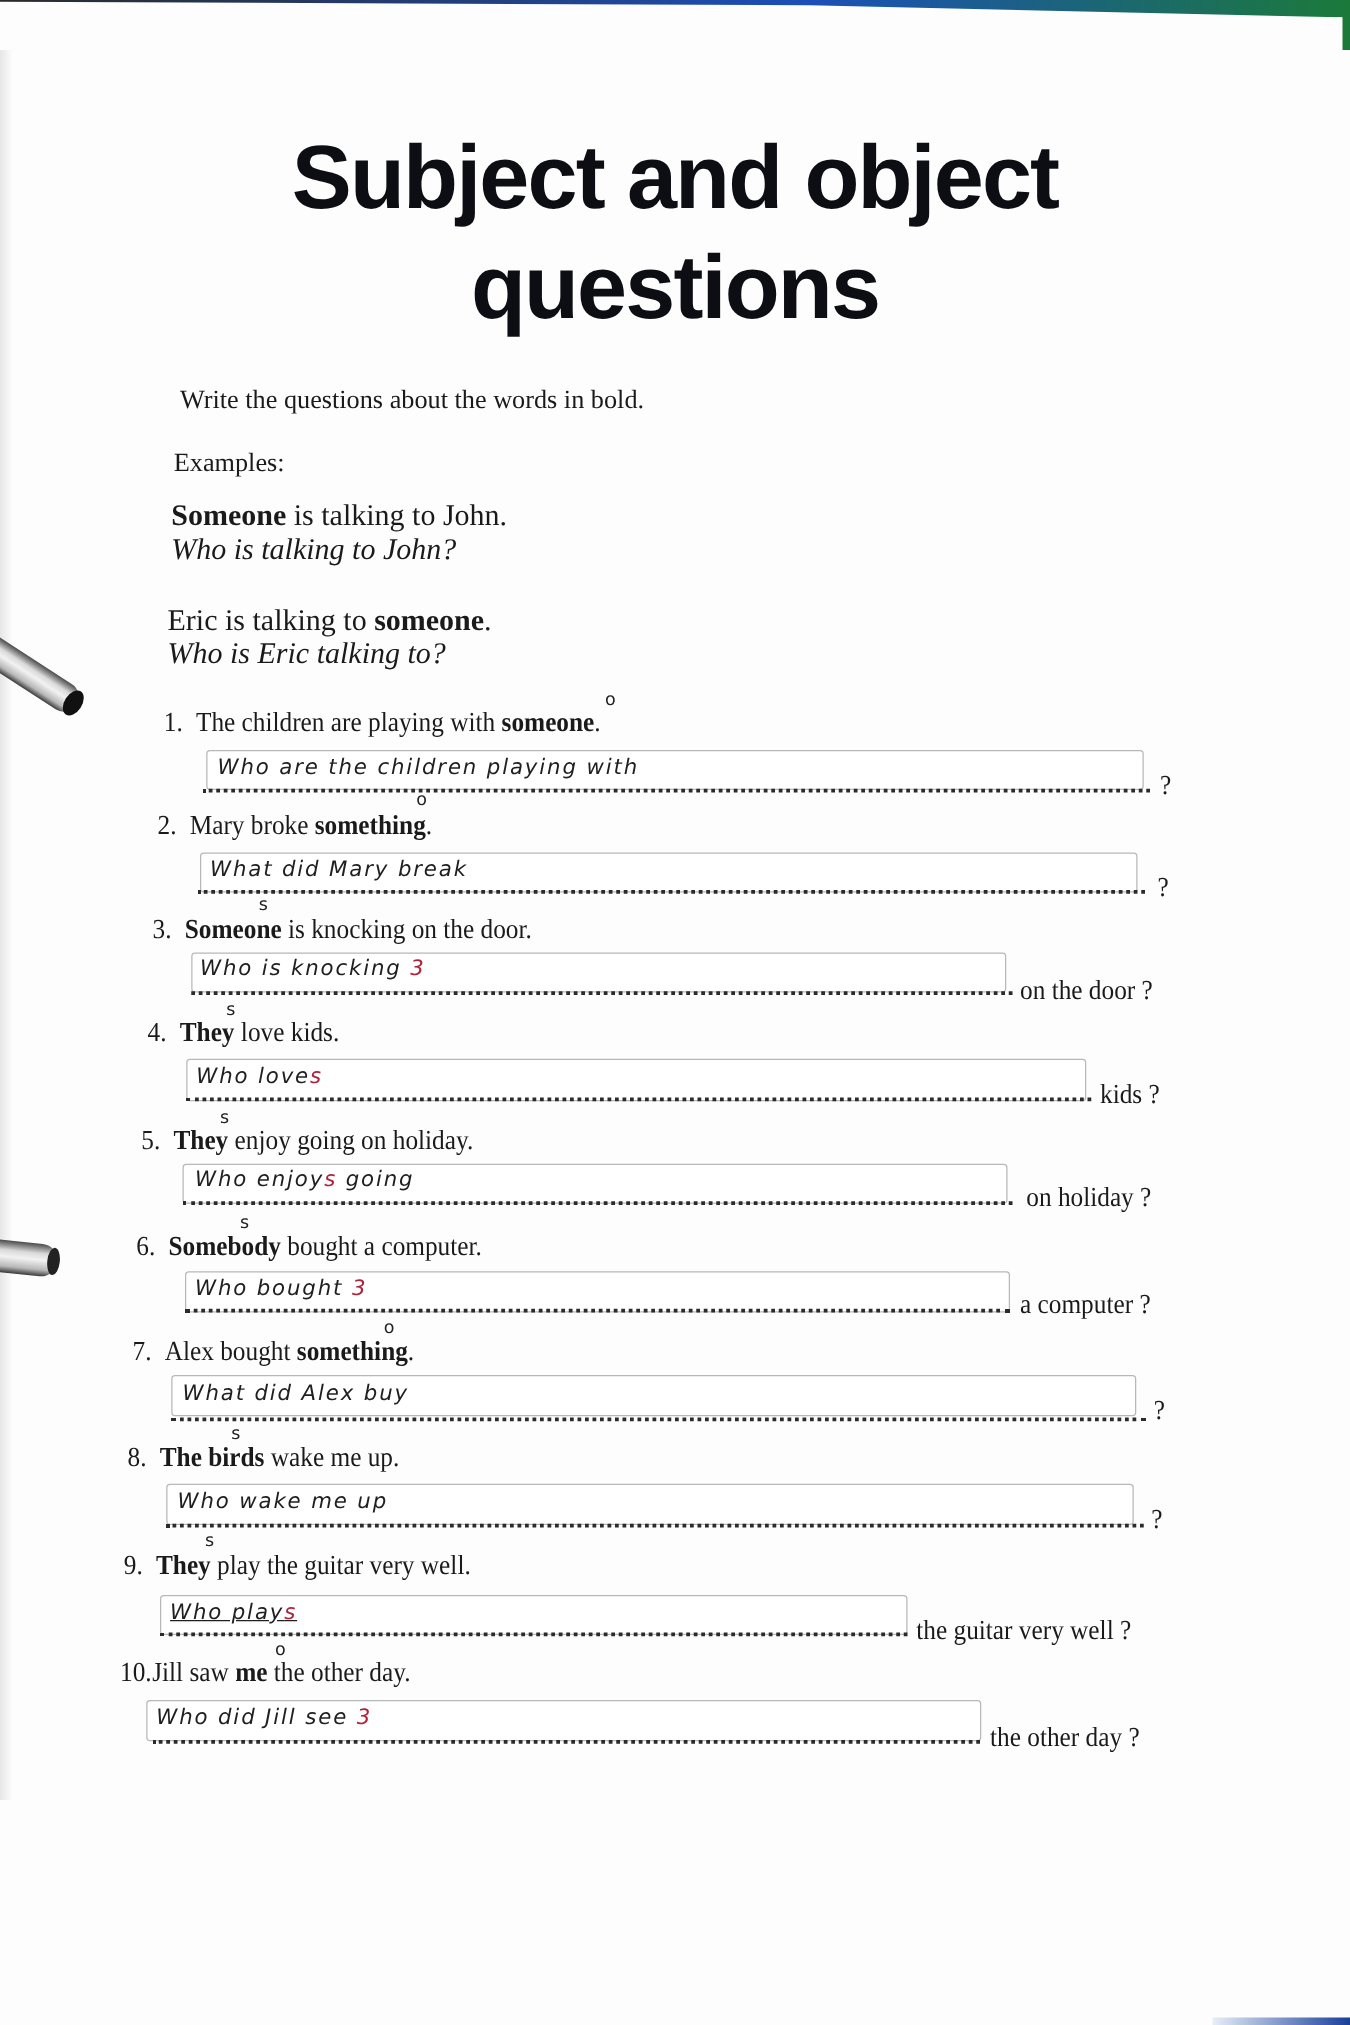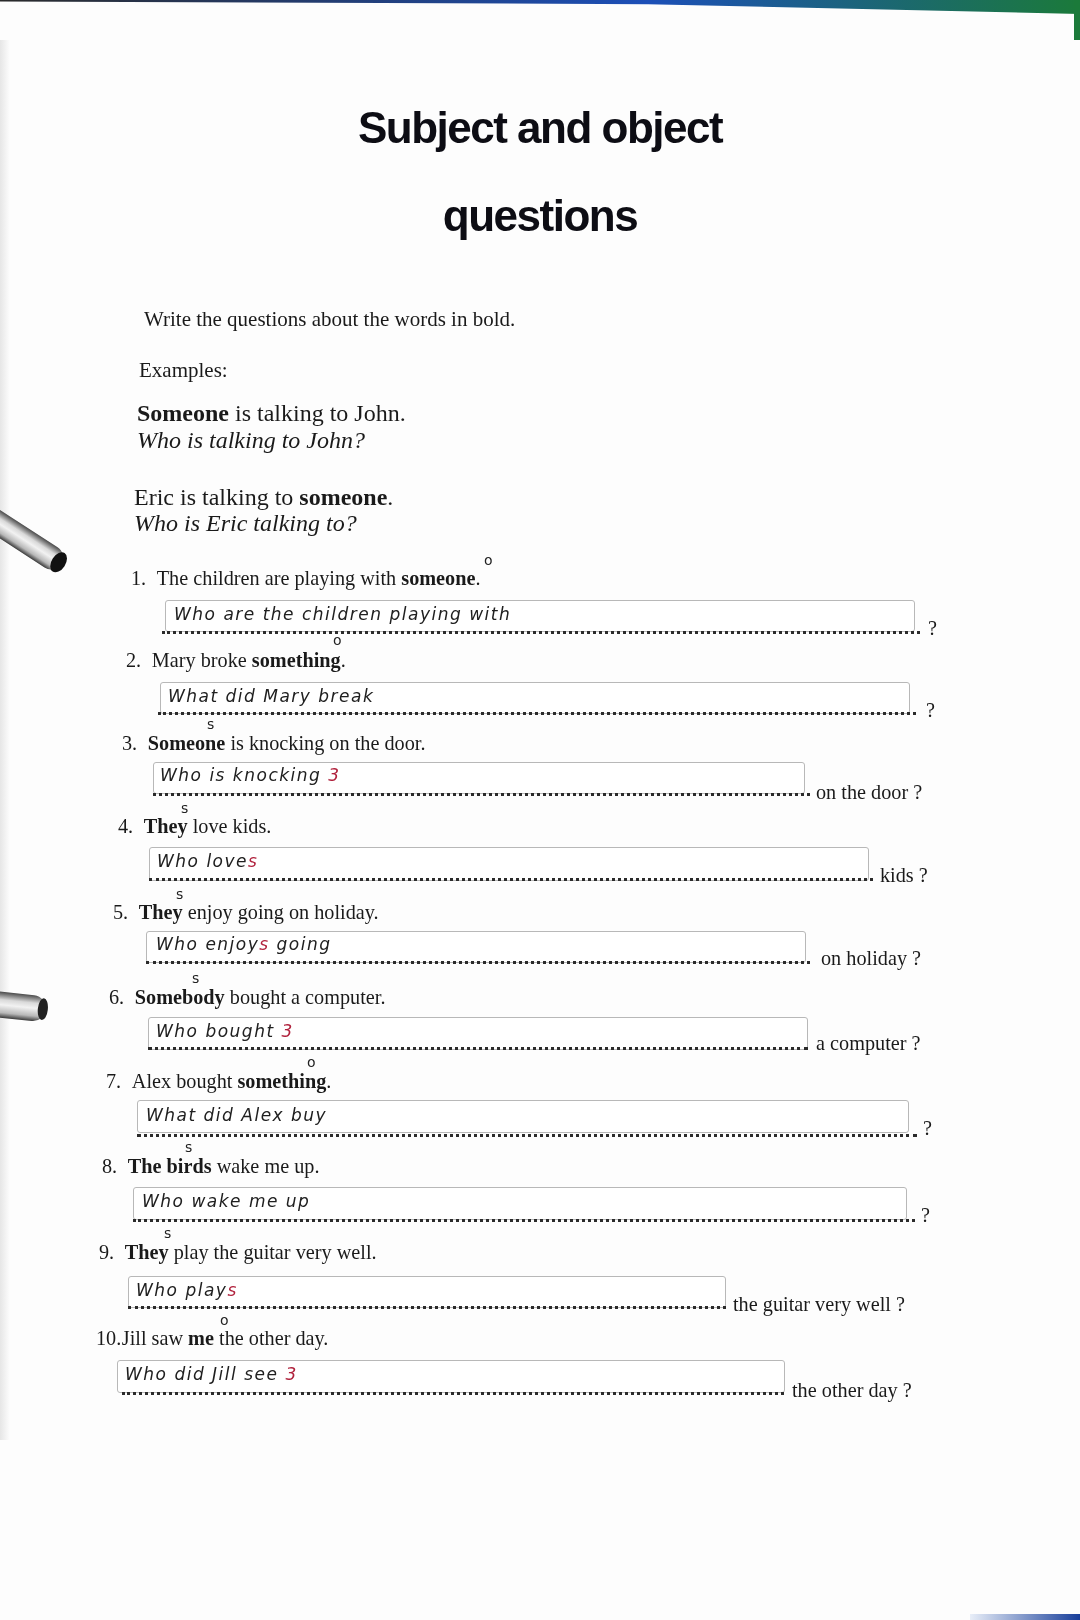--- a/index.html
+++ b/index.html
@@ -31,21 +31,21 @@
       background: linear-gradient(180deg, #4a4a4a 0%, #d9d9d9 30%, #f2f2f2 50%, #b8b8b8 80%, #3a3a3a 100%);
     }
     .pen-1 { left: -40px; top: 522px; width: 110px; height: 24px; transform: rotate(33deg); }
     .pen-1::after { content: ""; position: absolute; right: -4px; top: 1px; width: 14px; height: 22px; border-radius: 50%; background: #111; }
     .pen-2 { left: -20px; top: 993px; width: 66px; height: 26px; transform: rotate(6deg); }
     .pen-2::after { content: ""; position: absolute; right: -2px; top: 2px; width: 10px; height: 22px; border-radius: 50%; background: #222; }
 
     .title {
       position: absolute; left: 0; width: 1080px; text-align: center;
       font-family: "Liberation Sans", "DejaVu Sans", sans-serif;
-      font-weight: 700; font-size: 44px; letter-spacing: -1.5px; color: #0d0d14;
+      font-weight: 700; font-size: 72px; letter-spacing: -1.5px; color: #0d0d14;
       line-height: 1;
     }
     .title-1 { top: 106px; }
     .title-2 { top: 194px; }
 
     .instruction {
       position: absolute; left: 144px; top: 307px; font-size: 21px;
     }
     .examples-label { position: absolute; left: 139px; top: 358px; font-size: 21px; }
     .ex-line { position: absolute; font-size: 24px; white-space: nowrap; }
@@ -156,21 +156,21 @@
 <div class="mark" style="left:185px;top:1139px;">s</div>
 <div class="q-title" style="left:102px;top:1153px;"><span class="q-num">8.</span><b>The birds</b><span> wake me up.</span></div>
 <div class="answer-box" style="left:133px;top:1187px;width:774px;height:33px;"></div>
 <div class="handwriting" style="left:142px;top:1191px;">Who wake me up</div>
 <div class="dots" style="left:133px;top:1219px;width:782px;"></div>
 <div class="suffix" style="left:921px;top:1202px;">?</div>
 
 <div class="mark" style="left:164px;top:1225px;">s</div>
 <div class="q-title" style="left:99px;top:1239px;"><span class="q-num">9.</span><b>They</b><span> play the guitar very well.</span></div>
 <div class="answer-box" style="left:128px;top:1276px;width:598px;height:32px;"></div>
-<div class="handwriting" style="left:136px;top:1280px;"><span>Who play</span><span class="red">s</span></div>
+<div class="handwriting" style="left:136px;top:1280px;text-decoration:underline;"><span>Who play</span><span class="red">s</span></div>
 <div class="dots" style="left:128px;top:1306px;width:598px;"></div>
 <div class="suffix" style="left:733px;top:1291px;">the guitar very well ?</div>
 
 <div class="mark" style="left:220px;top:1312px;">o</div>
 <div class="q-title" style="left:96px;top:1325px;"><span class="q-num">10.</span><span>Jill saw </span><b>me</b><span> the other day.</span></div>
 <div class="answer-box" style="left:117px;top:1360px;width:668px;height:33px;"></div>
 <div class="handwriting" style="left:125px;top:1364px;"><span>Who did Jill see</span> <span class="red">3</span></div>
 <div class="dots" style="left:122px;top:1392px;width:662px;"></div>
 <div class="suffix" style="left:792px;top:1377px;">the other day ?</div>
 

